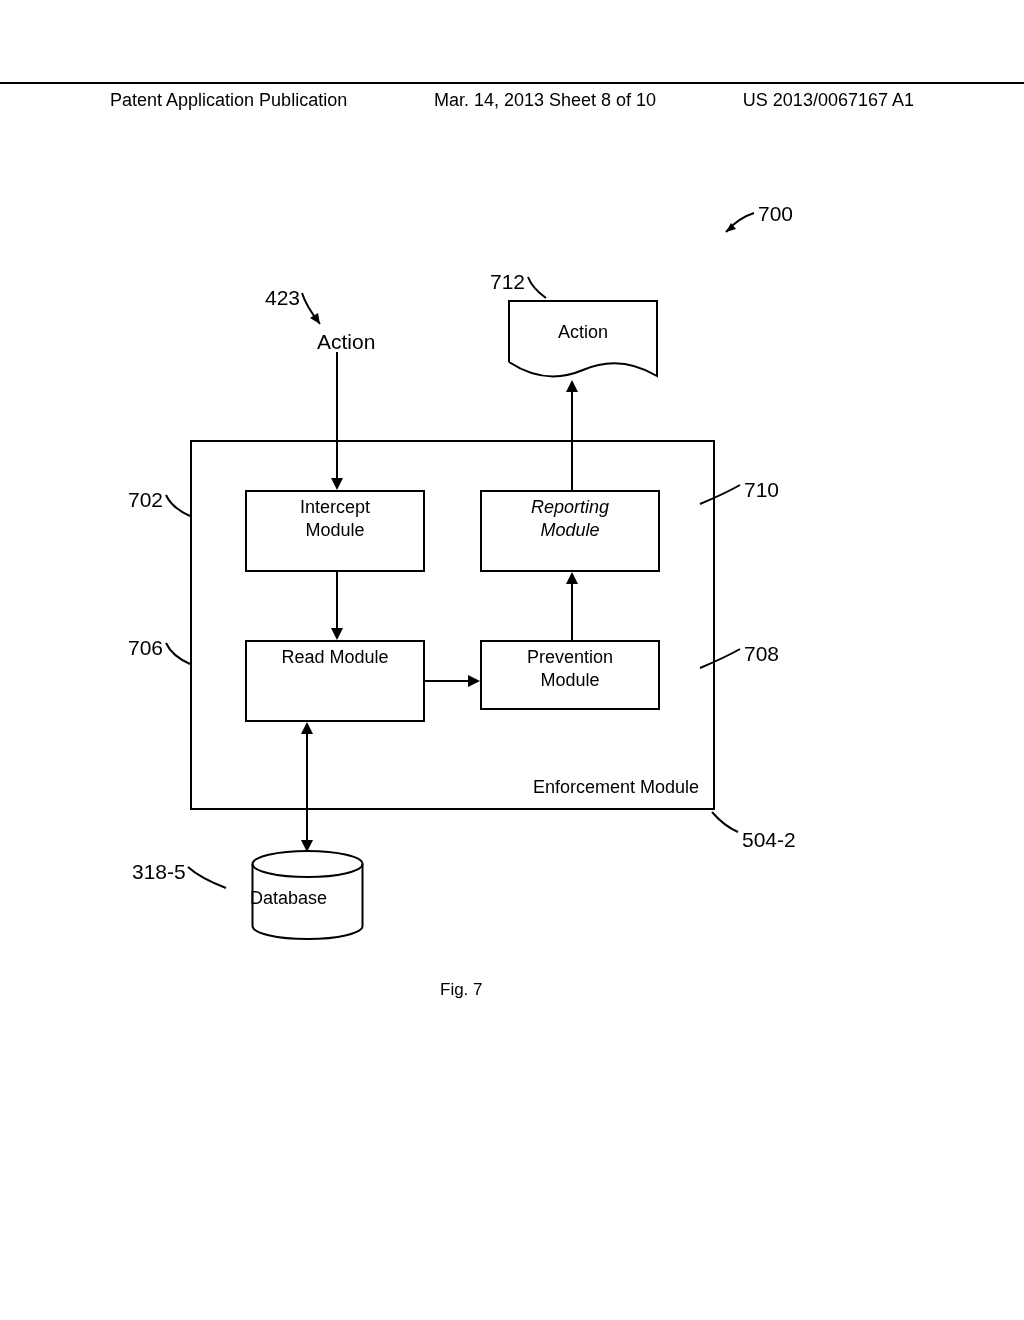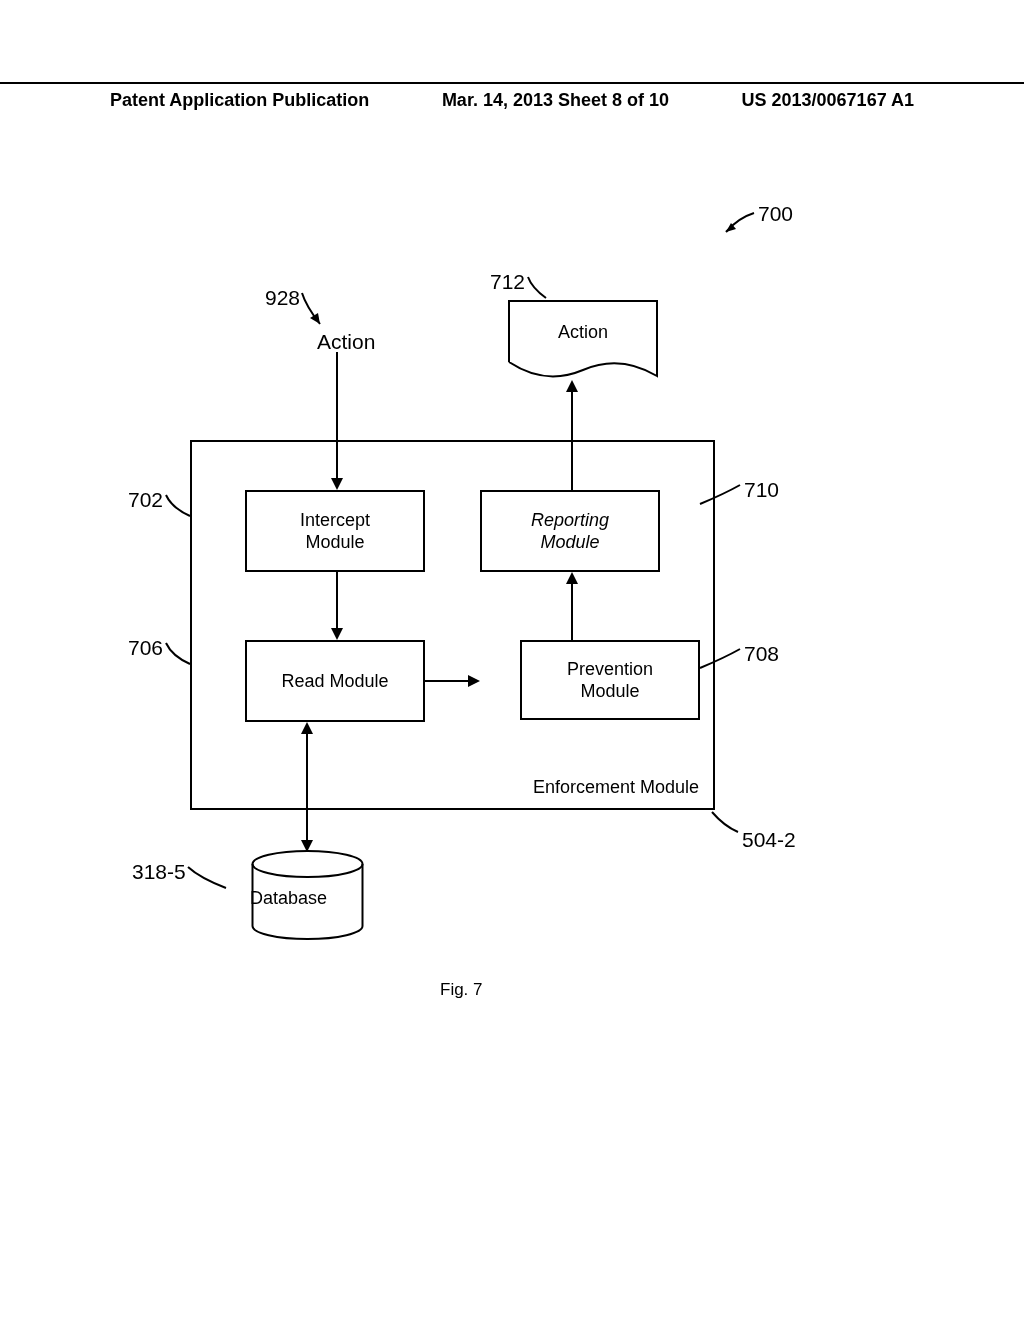--- a/index.html
+++ b/index.html
@@ -14,36 +14,35 @@
   .header {
     position: absolute;
     top: 82px;
     left: 0;
     right: 0;
     border-top: 2px solid #000;
     padding: 6px 110px 0 110px;
     display: flex;
     justify-content: space-between;
     font-size: 18px;
-    font-weight: bold;
+    font-weight: normal;
   }
   .diagram {
     position: absolute;
     top: 210px;
     left: 90px;
     width: 800px;
     height: 800px;
   }
   .box {
     position: absolute;
     border: 2px solid #000;
     background: #fff;
     text-align: center;
     display: flex;
-    align-items: center;
     justify-content: center;
     font-size: 18px;
     line-height: 1.25;
     padding: 4px;
   }
   .label {
     position: absolute;
     font-size: 21px;
     white-space: nowrap;
   }
@@ -93,21 +92,21 @@
 
 <div class="diagram">
 
   <span class="label" style="left:668px; top:-8px;">700</span>
   <svg class="arrow" style="left:628px; top:0px;" width="40" height="30">
     <path d="M36 3 Q20 8 8 22" fill="none" stroke="#000" stroke-width="2"></path>
     <path d="M8 22 l10 -3 l-5 -6 z" fill="#000"></path>
   </svg>
 
   <span class="label" style="left:218px; top:120px;margin-left:9px;">Action</span>
-  <span class="label" style="left:175px; top:76px;">928</span>
+  <span class="label" style="left:175px; top:76px;">423</span>
   <svg class="arrow" style="left:210px; top:80px;" width="36" height="40">
     <path d="M2 3 Q6 16 20 34" fill="none" stroke="#000" stroke-width="2"></path>
     <path d="M20 34 l-2 -11 l-8 5 z" fill="#000"></path>
   </svg>
 
   <div class="report" style="left:418px; top:90px;">
     <div class="top">
         <span>Action</span>
       </div>
     <svg width="150" height="20">
@@ -151,21 +150,21 @@
 
   <div class="box" style="left:155px; top:430px; width:180px; height:82px;">
     <span>Read Module</span>
   </div>
 
   <span class="label" style="left:38px; top:426px;">706</span>
   <svg class="arrow" style="left:74px; top:430px;" width="40" height="30">
     <path d="M2 3 Q8 16 26 24" fill="none" stroke="#000" stroke-width="2"></path>
   </svg>
 
-  <div class="box" style="left:390px; top:430px; width:180px; height:80px; white-space:pre-line;margin-left:40px;">
+  <div class="box" style="left:390px; top:430px; width:180px; height:70px; white-space:pre-line;">
     <span>Prevention
 Module</span>
   </div>
 
   <span class="label" style="left:654px; top:432px;">708</span>
   <svg class="arrow" style="left:606px; top:436px;" width="48" height="28">
     <path d="M44 3 Q28 12 4 22" fill="none" stroke="#000" stroke-width="2"></path>
   </svg>
 
   <div class="db" style="left:160px; top:640px;">

